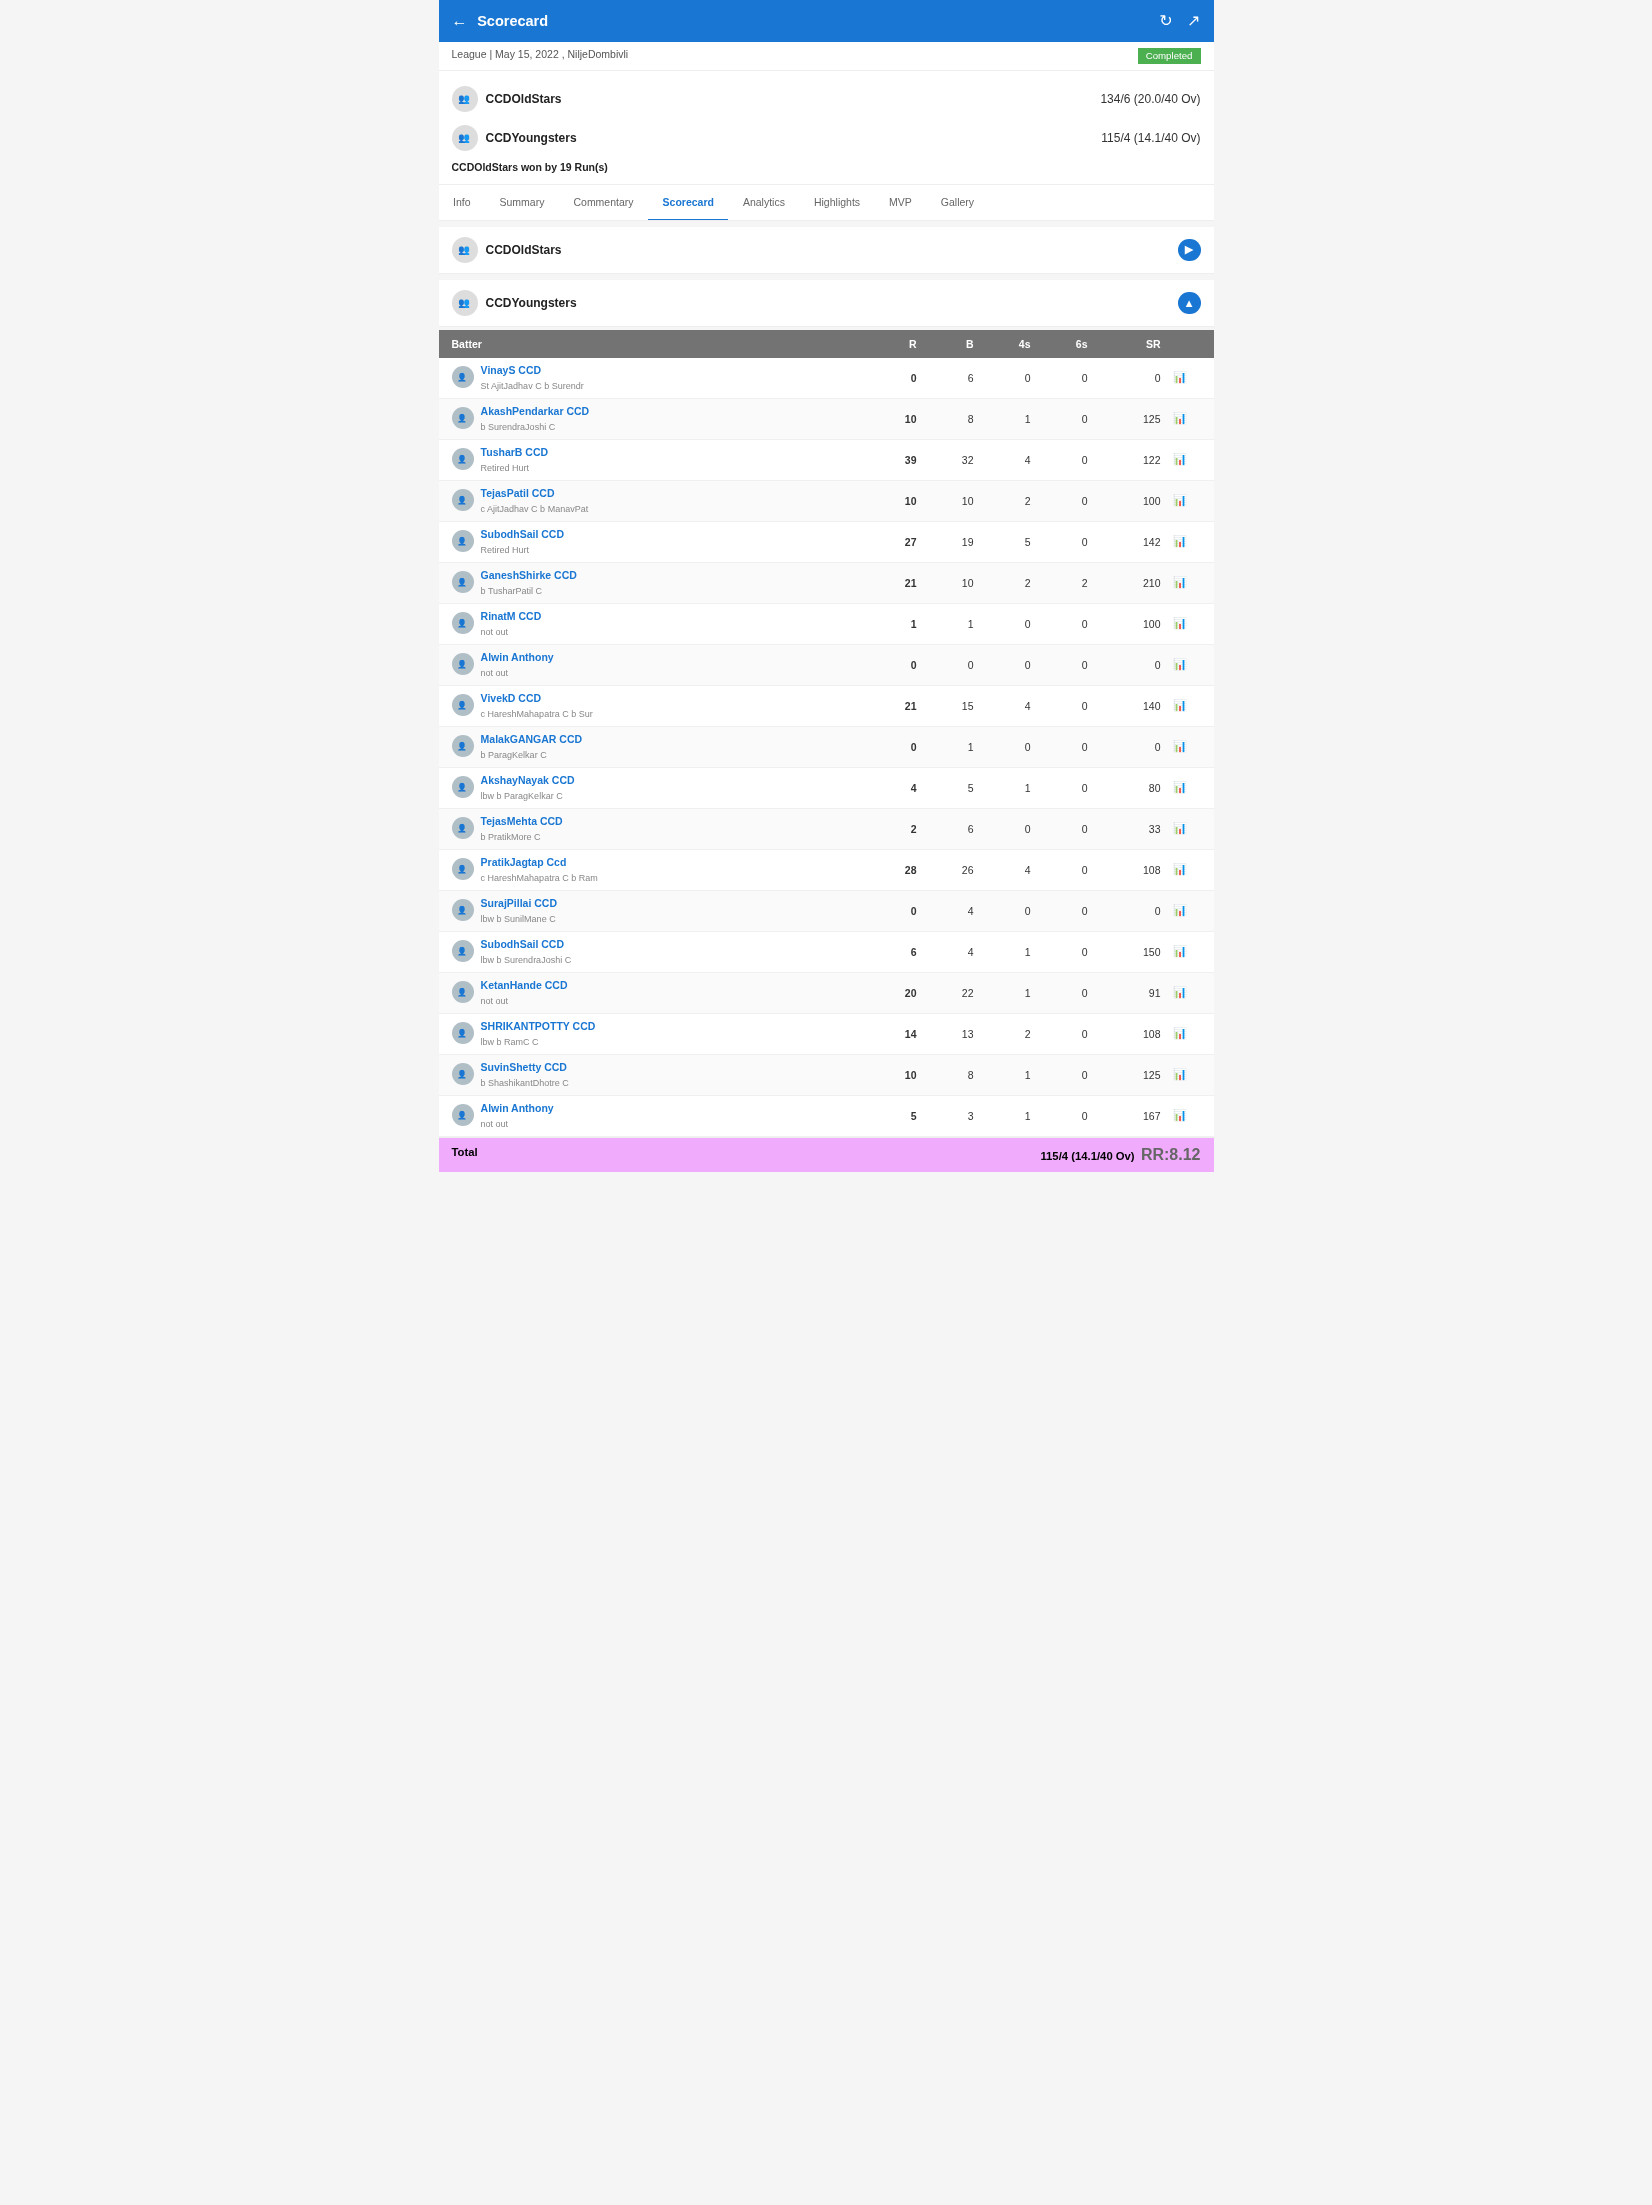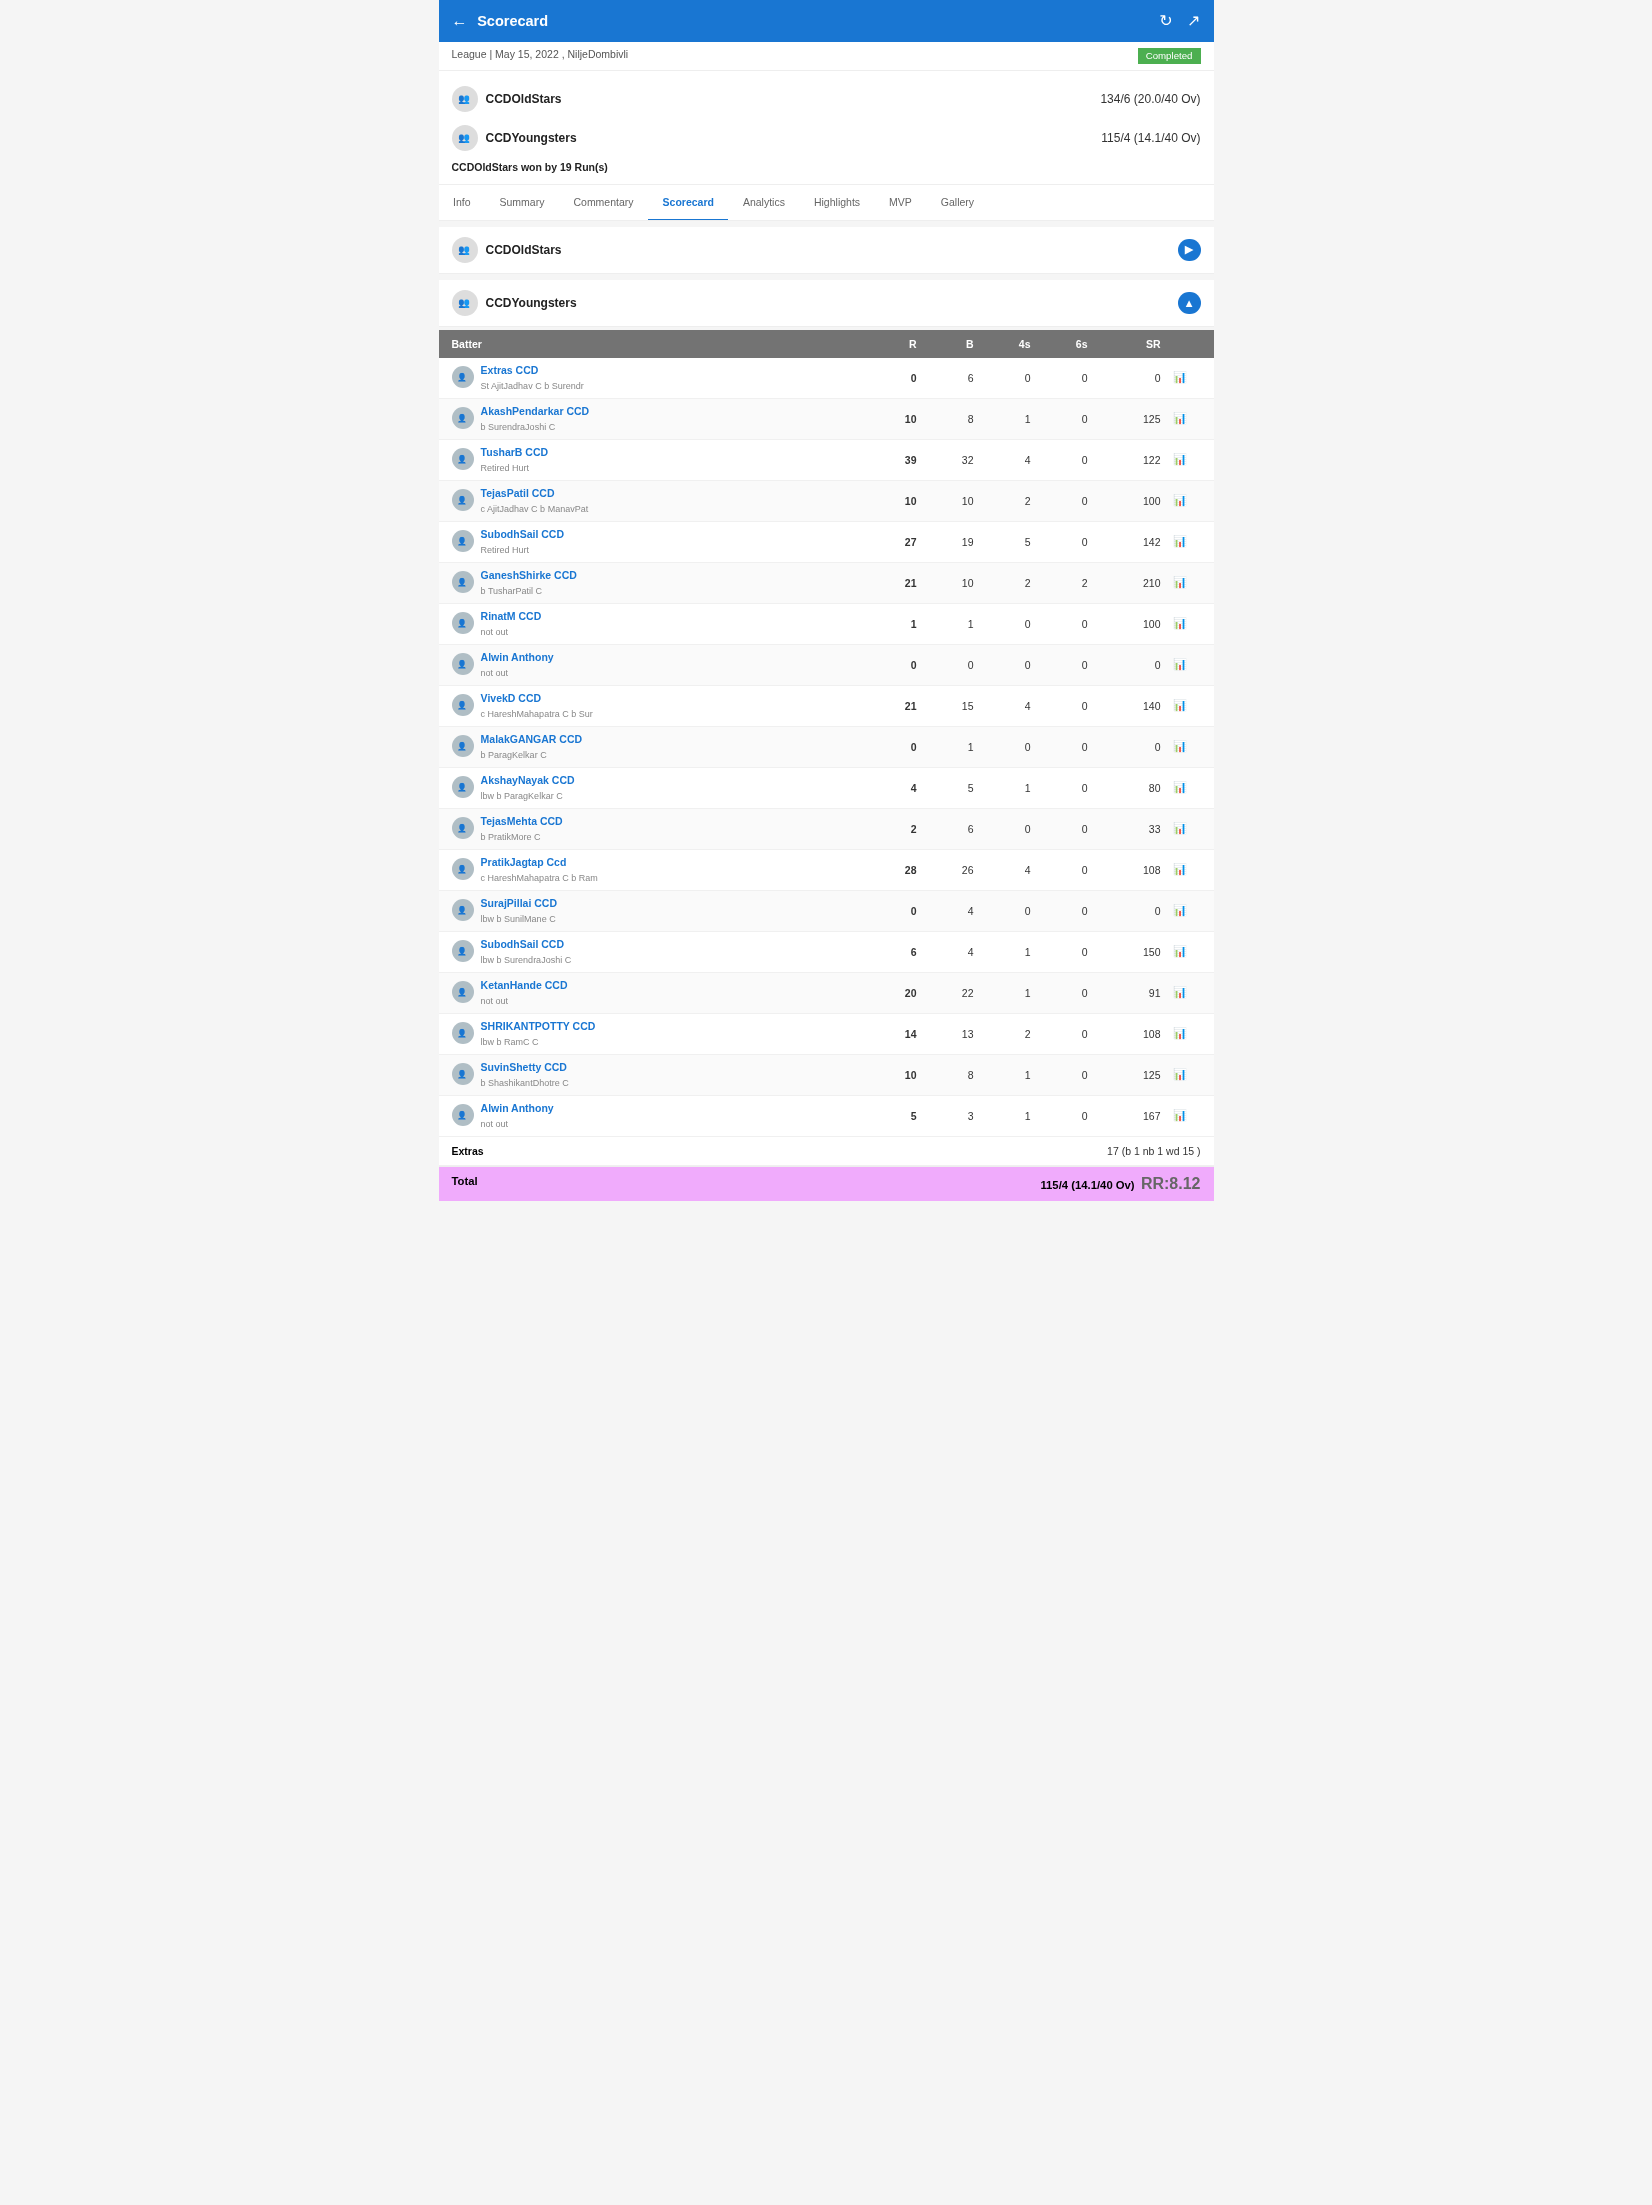--- a/index.html
+++ b/index.html
@@ -227,21 +227,21 @@
     <span class="col-right">SR</span>
     <span></span>
   </div>
 
   <div id="batters-container">
 
   <div class="batter-row">
     <div class="batter-info">
       <div class="batter-avatar">👤</div>
       <div>
-        <div class="batter-name">Extras CCD</div>
+        <div class="batter-name">VinayS CCD</div>
         <div class="batter-dismissal">St AjitJadhav C b Surendr</div>
       </div>
     </div>
     <div class="stat-col bold">0</div>
     <div class="stat-col">6</div>
     <div class="stat-col">0</div>
     <div class="stat-col">0</div>
     <div class="stat-col">0</div>
     <div class="chart-icon">📊</div>
   </div>
@@ -510,24 +510,20 @@
     </div>
     <div class="stat-col bold">5</div>
     <div class="stat-col">3</div>
     <div class="stat-col">1</div>
     <div class="stat-col">0</div>
     <div class="stat-col">167</div>
     <div class="chart-icon">📊</div>
   </div>
     </div>
 
-  <div class="extras-row">
-    <span class="extras-label">Extras</span>
-    <span class="extras-value">17 (b 1 nb 1 wd 15 )</span>
-  </div>
 
   <div class="total-row">
     <span>Total</span>
     <span>
       <span>115/4 (14.1/40 Ov)</span>&nbsp;&nbsp;<span style="color:#666; font-size:16px;">RR:8.12</span>
     </span>
   </div>
 </div>
 
 

